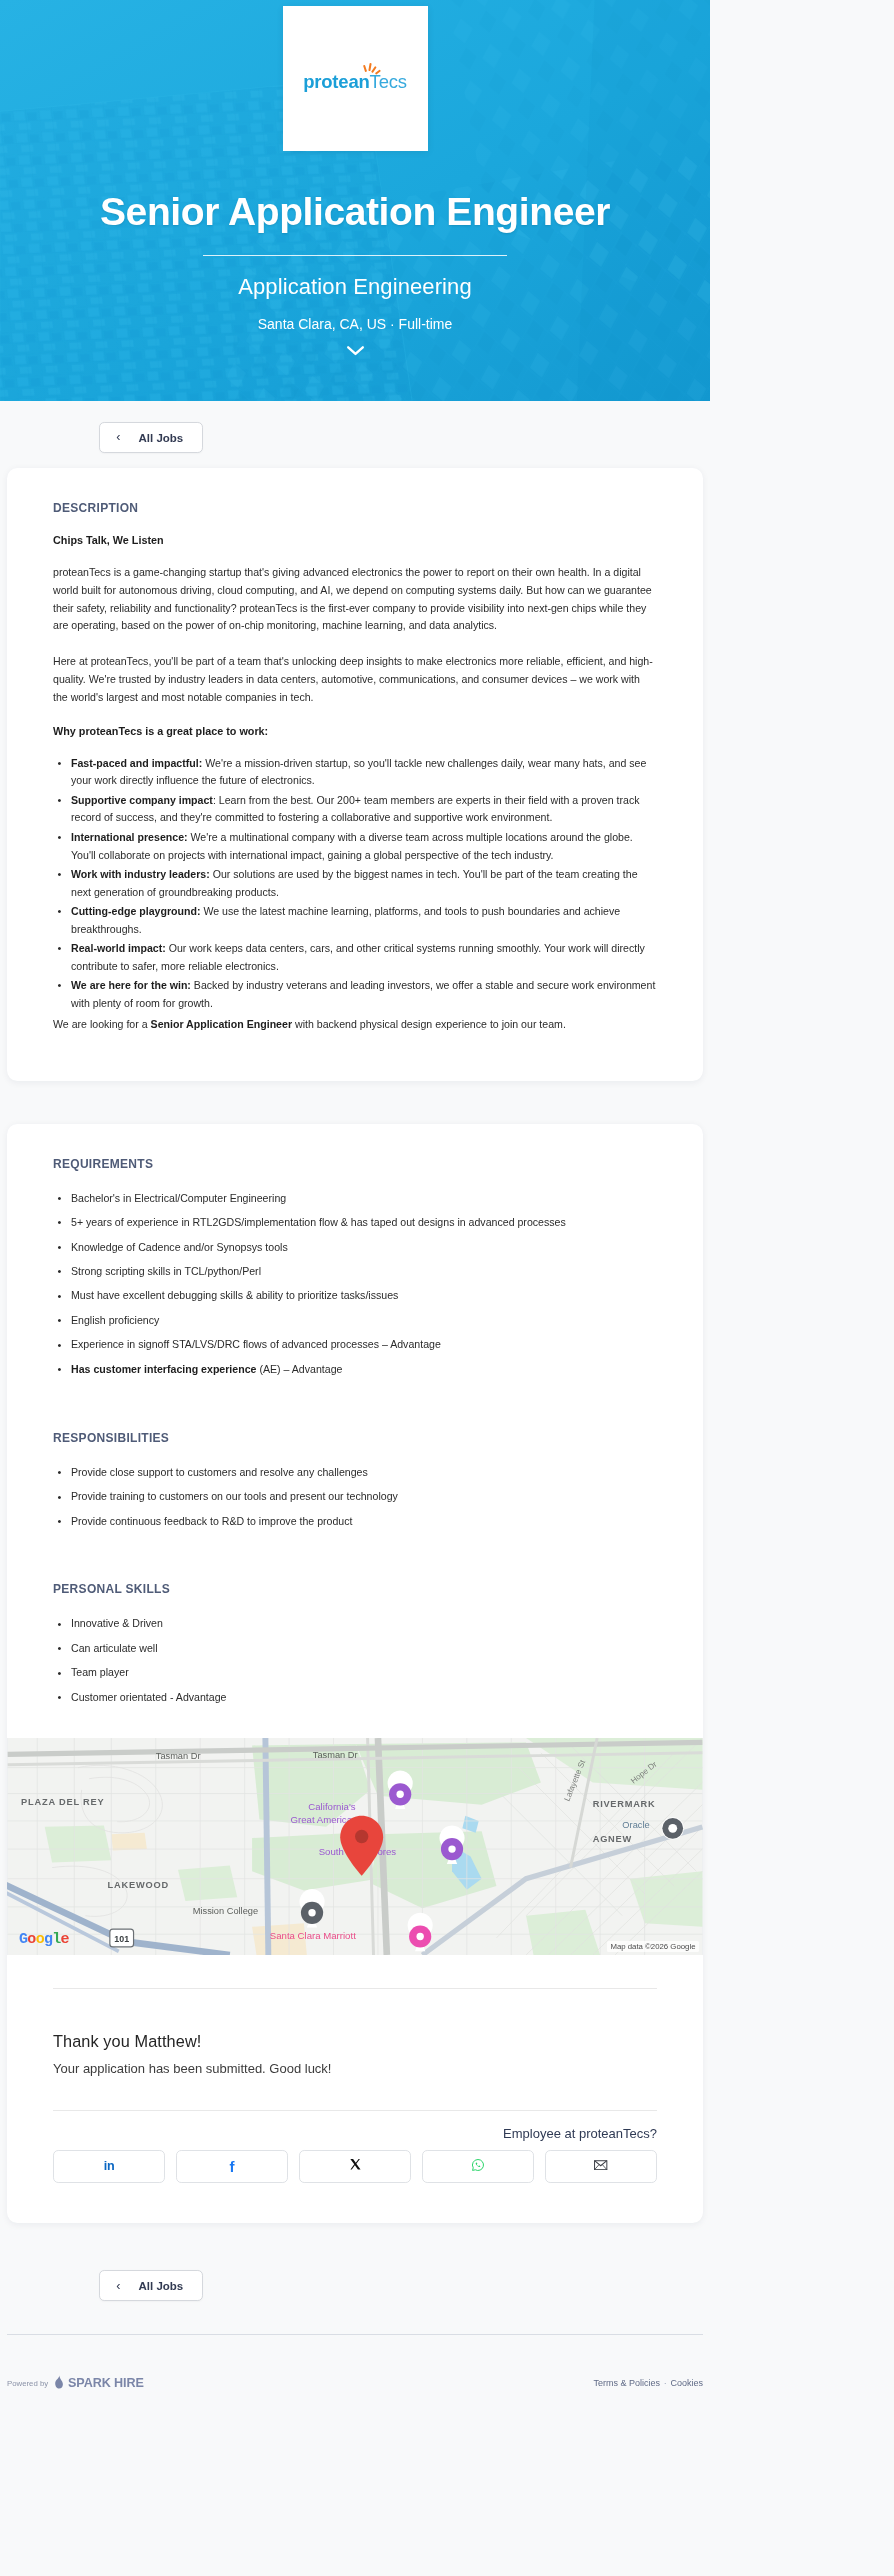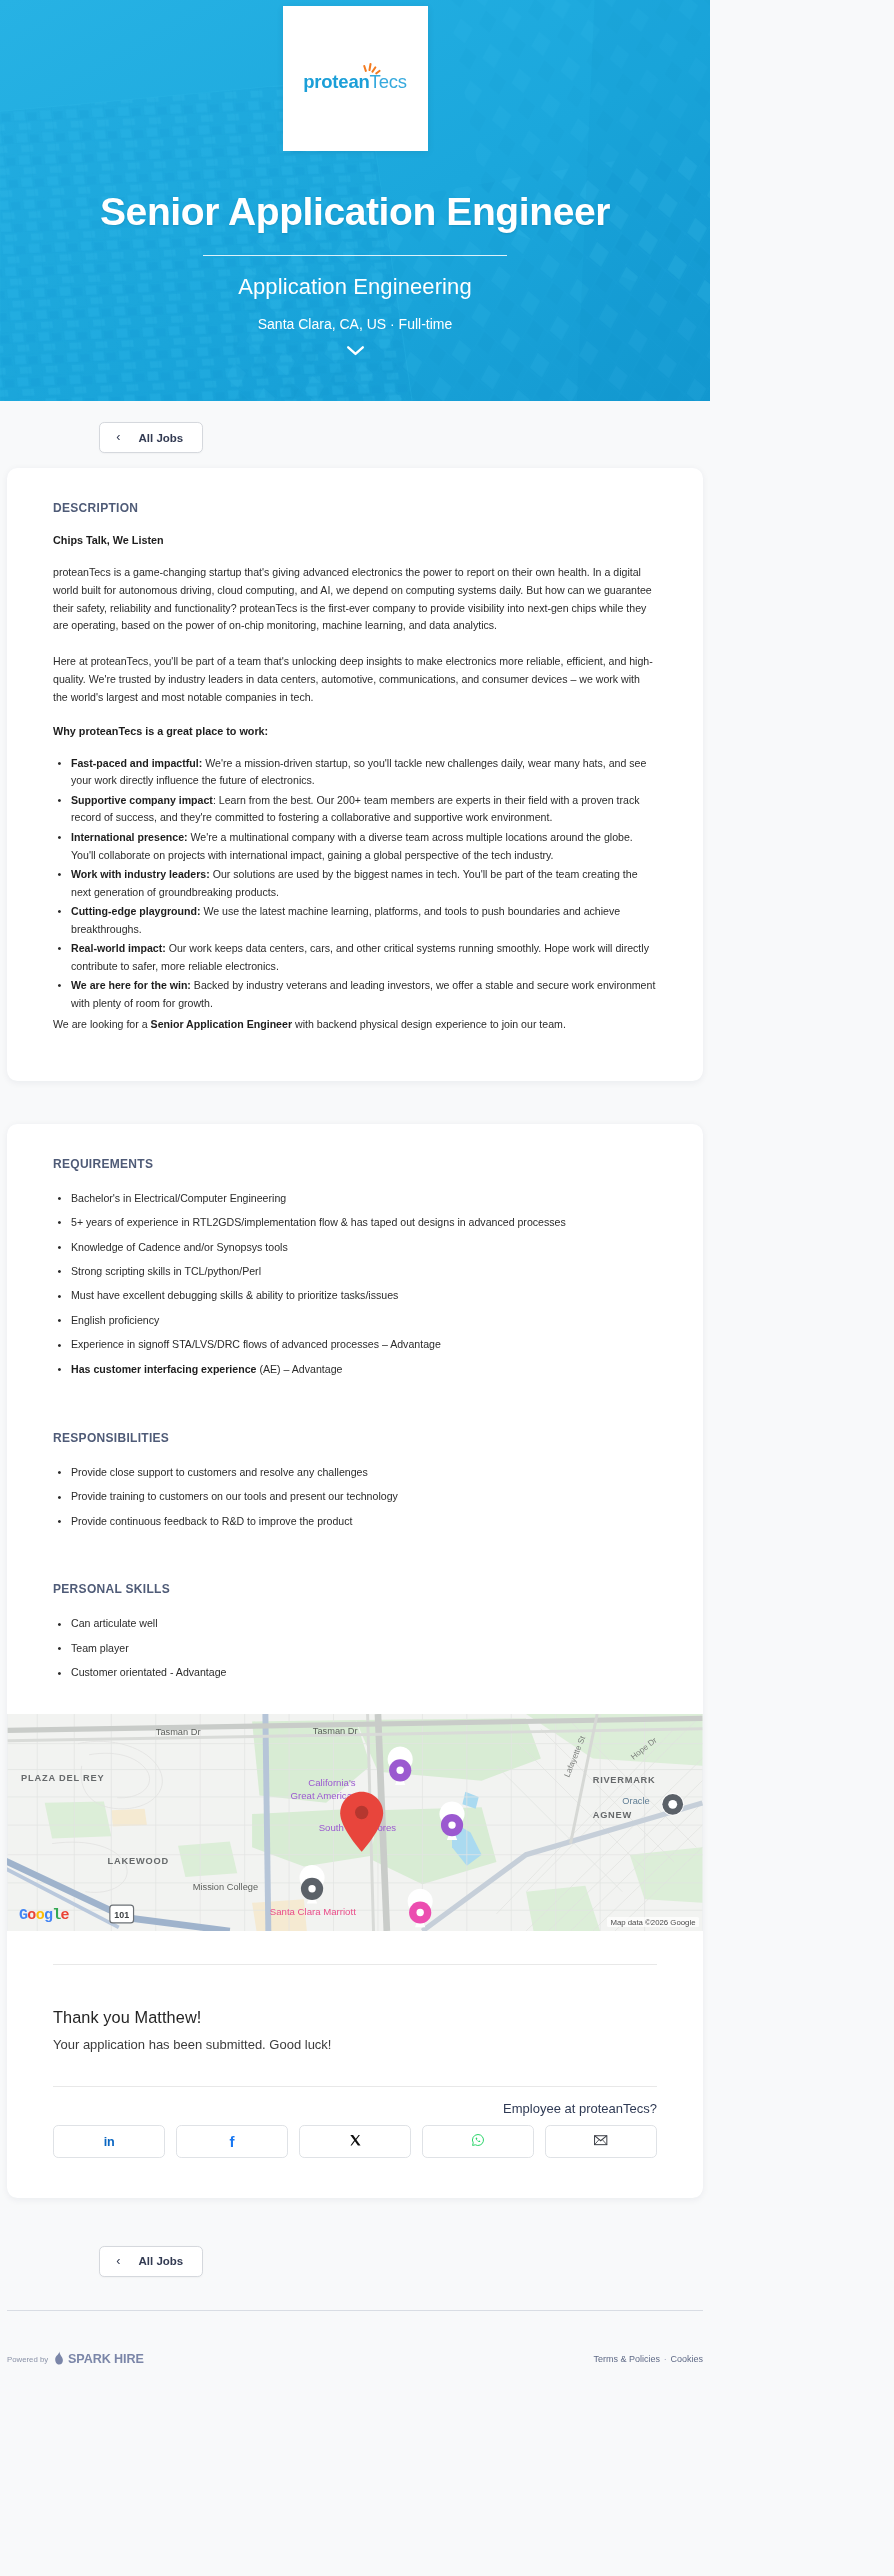--- a/index.html
+++ b/index.html
@@ -260,21 +260,21 @@
       <div class="lead">Chips Talk, We Listen</div>
       <p class="body-p">proteanTecs is a game-changing startup that's giving advanced electronics the power to report on their own health. In a digital world built for autonomous driving, cloud computing, and AI, we depend on computing systems daily. But how can we guarantee their safety, reliability and functionality? proteanTecs is the first-ever company to provide visibility into next-gen chips while they are operating, based on the power of on-chip monitoring, machine learning, and data analytics.</p>
       <p class="body-p">Here at proteanTecs, you'll be part of a team that's unlocking deep insights to make electronics more reliable, efficient, and high-quality. We're trusted by industry leaders in data centers, automotive, communications, and consumer devices – we work with the world's largest and most notable companies in tech.</p>
       <div class="lead">Why proteanTecs is a great place to work:</div>
       <ul class="body-list" id="benefits-list">
           <li><b>Fast-paced and impactful:</b><span> We're a mission-driven startup, so you'll tackle new challenges daily, wear many hats, and see your work directly influence the future of electronics.</span></li>
           <li><b>Supportive company impact</b><span>: Learn from the best. Our 200+ team members are experts in their field with a proven track record of success, and they're committed to fostering a collaborative and supportive work environment.</span></li>
           <li><b>International presence:</b><span> We're a multinational company with a diverse team across multiple locations around the globe. You'll collaborate on projects with international impact, gaining a global perspective of the tech industry.</span></li>
           <li><b>Work with industry leaders:</b><span> Our solutions are used by the biggest names in tech. You'll be part of the team creating the next generation of groundbreaking products.</span></li>
           <li><b>Cutting-edge playground:</b><span> We use the latest machine learning, platforms, and tools to push boundaries and achieve breakthroughs.</span></li>
-          <li><b>Real-world impact:</b><span> Our work keeps data centers, cars, and other critical systems running smoothly. Hope work will directly contribute to safer, more reliable electronics.</span></li>
+          <li><b>Real-world impact:</b><span> Our work keeps data centers, cars, and other critical systems running smoothly. Your work will directly contribute to safer, more reliable electronics.</span></li>
           <li><b>We are here for the win:</b><span> Backed by industry veterans and leading investors, we offer a stable and secure work environment with plenty of room for growth.</span></li>
         </ul>
       <div class="after-list">
         <span>We are looking for a </span><b>Senior Application Engineer</b><span> with backend physical design experience to join our team.</span>
       </div>
     </div>
 
     <div class="card nopad">
       <div style="padding:33px 46px 25px;">
         <div class="sect-title">REQUIREMENTS</div>
@@ -291,20 +291,21 @@
 
         <div class="sect-title spaced">RESPONSIBILITIES</div>
         <ul class="body-list tight" id="responsibilities-list">
             <li>Provide close support to customers and resolve any challenges</li>
             <li>Provide training to customers on our tools and present our technology</li>
             <li>Provide continuous feedback to R&amp;D to improve the product</li>
           </ul>
 
         <div class="sect-title spaced">PERSONAL SKILLS</div>
         <ul class="body-list tight" id="skills-list">
+            <li>Innovative &amp; Driven</li>
             <li>Can articulate well</li>
             <li>Team player</li>
             <li>Customer orientated - Advantage</li>
           </ul>
       </div>
 
       <div class="map">
         <svg width="696" height="217" viewBox="0 0 938 293" xmlns="http://www.w3.org/2000/svg">
           <rect width="938" height="293" fill="#f2f3f1"></rect>
 

